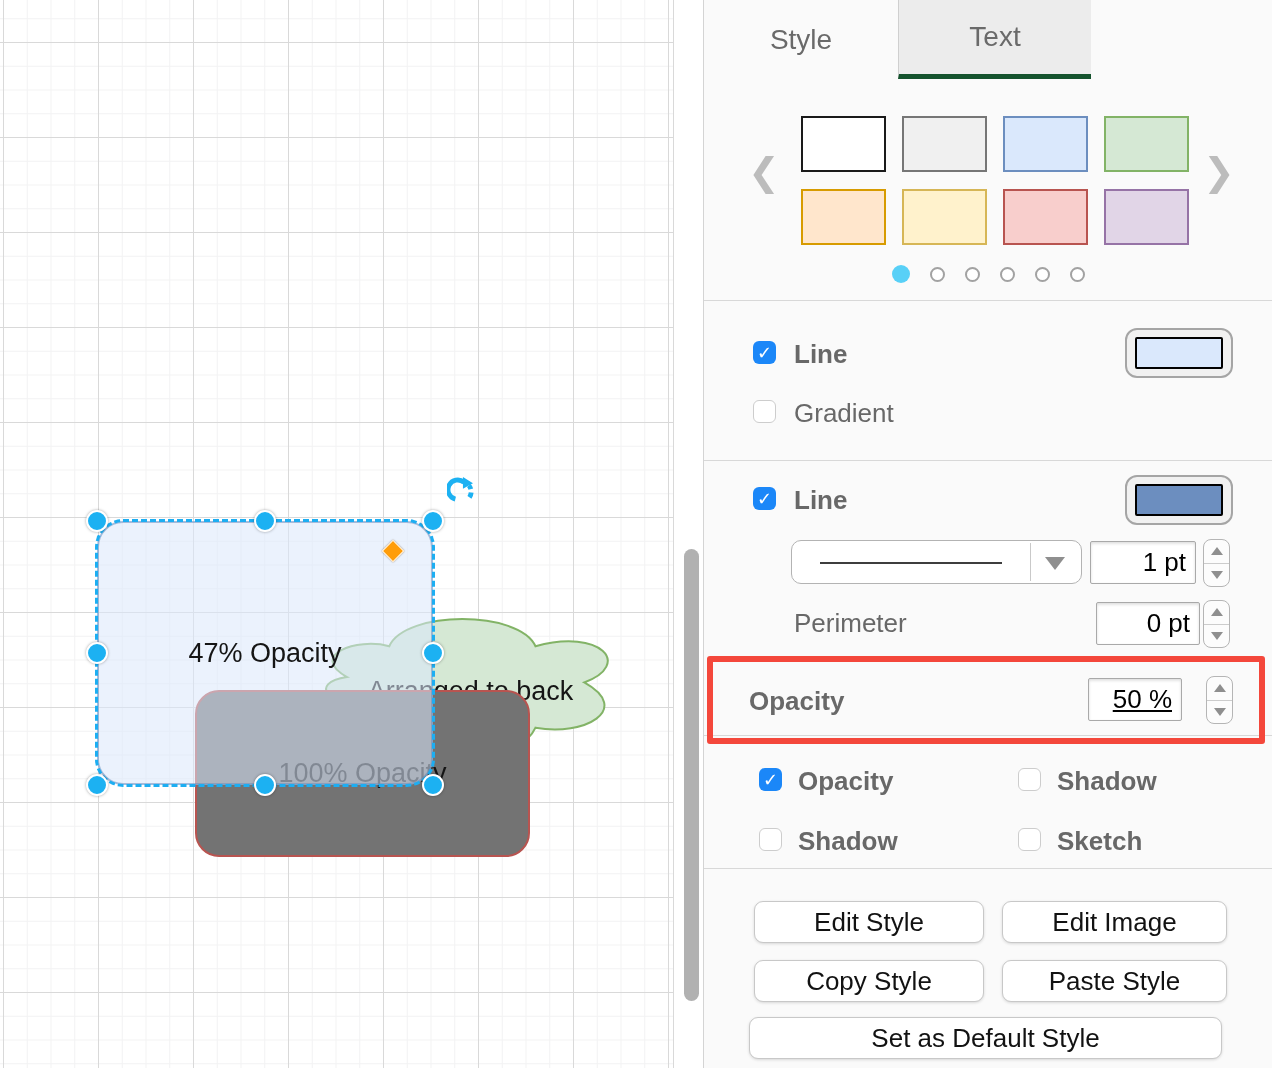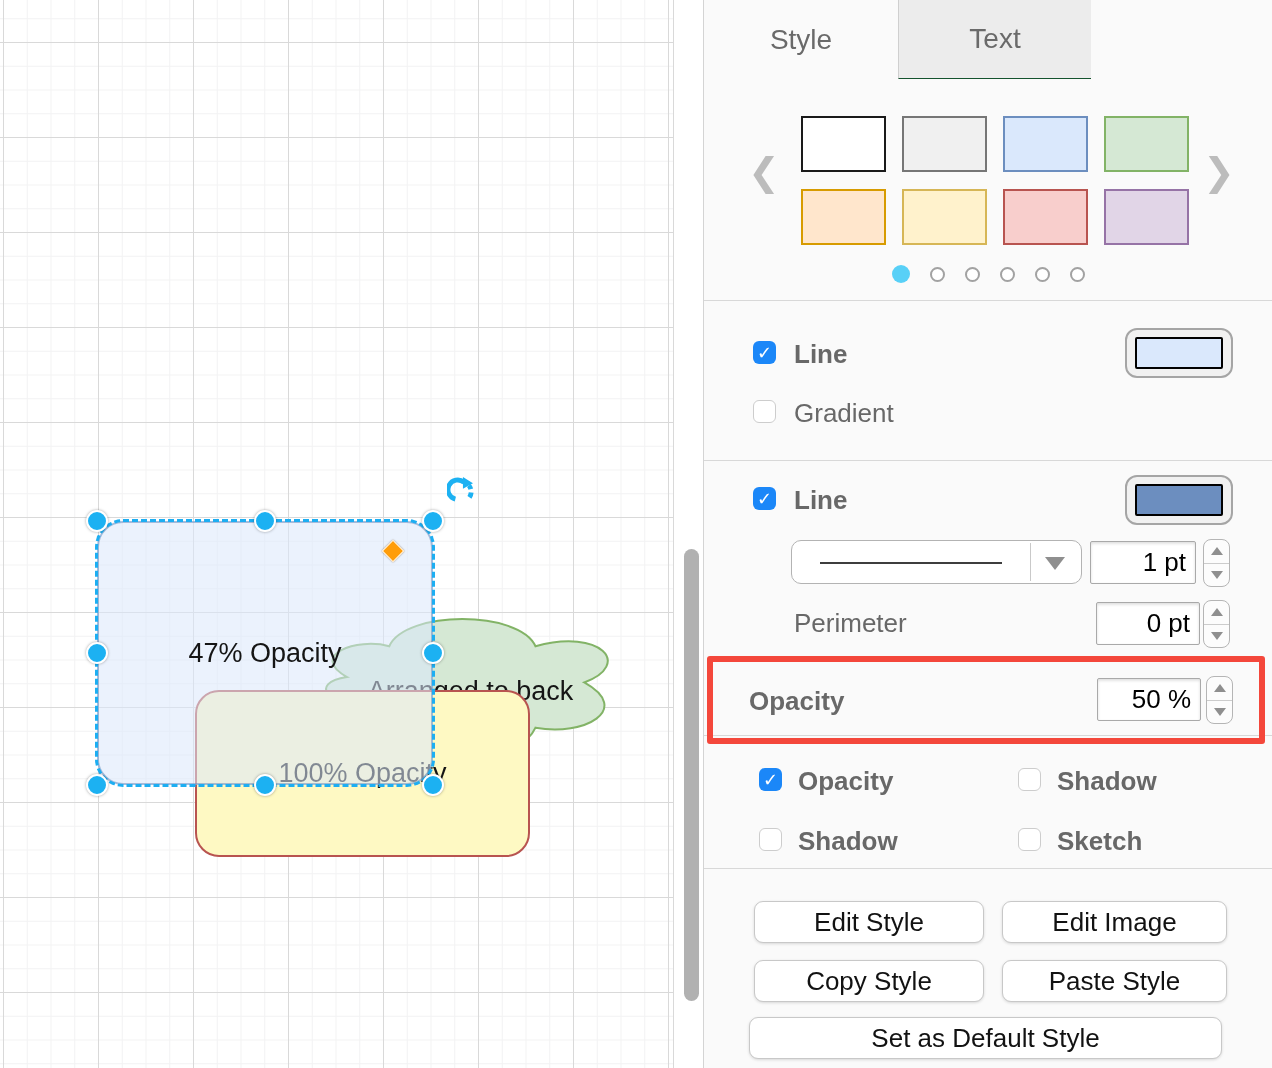--- a/index.html
+++ b/index.html
@@ -48,21 +48,21 @@
     background:#b1b1b1; border-radius:8px; }
 
   
   #panel { position:absolute; left:703px; top:0; width:569px; height:1068px;
     background:#fafafa; border-left:1px solid #d4d4d4; }
   .divider { position:absolute; left:0; width:569px; height:1px; background:#d8d8d8; }
 
   
   .tab { position:absolute; top:0; height:79px; display:flex; align-items:center; justify-content:center;
     font-size:28px; font-weight:normal; color:#6a6a6a; }
-  .tab.inactive { background:#ececec; border-bottom:1px solid #14532d; border-left:1px solid #cfcfcf; }
+  .tab.inactive { background:#ececec; border-bottom:5px solid #14532d; border-left:1px solid #cfcfcf; }
   #tab-style   { left:0;   width:194px; }
   #tab-text    { left:194px; width:193px; }
   #tab-arrange { left:387px; width:182px; }
 
   
   .chevron { position:absolute; width:30px; height:40px; color:#bcbcbc; font-size:38px; font-weight:bold;
     display:flex; align-items:center; justify-content:center; }
   #chev-left  { left:45px;  top:152px; }
   #chev-right { left:500px; top:152px; }
   #swatch-grid { position:absolute; left:97px; top:116px; width:392px; height:130px;
@@ -126,21 +126,21 @@
   <div id="canvas">
     <div id="grid"></div>
 
     <div id="cloud-wrap">
       <svg viewBox="0 0 100 60" preserveAspectRatio="none">
         <path d="M 25 36 C 5 36 0 27 12 25.2 C 0 18 15 12 25 15 C 30 3 65 3 70 15 C 90 9 100 21 85 27 C 100 36 85 45 70 42 C 65 54 40 54 35 45 C 15 54 5 48 25 36 Z" fill="#d5e8d4" stroke="#82b366" stroke-width="2" vector-effect="non-scaling-stroke"></path>
       </svg>
       <div class="shape-label">Arranged to back</div>
     </div>
 
-    <div id="red-rect" style="background: #fef9c3; border-color: rgb(184, 84, 80);">
+    <div id="red-rect" style="background: #737373; border-color: rgb(184, 84, 80);">
       <div class="shape-label">100% Opacity</div>
     </div>
 
     <div id="blue-rect">
       <div class="shape-label">47% Opacity</div>
     </div>
 
     <div id="sel-outline"></div>
     <div id="sel-handles">
         <div class="handle" style="left: 0%; top: 0%;"></div>
@@ -227,21 +227,21 @@
     <div class="stepper" style="left:499px; top:600px">
       <div class="step">
           <div class="tri-up"></div>
         </div>
       <div class="step">
           <div class="tri-down"></div>
         </div>
     </div>
 
     <div class="plabel bold" style="left:45px; top:686px">Opacity</div>
-    <input class="num-input" style="left: 393px; top: 678px; width: 104px;" readonly="" value="50 %">
+    <input class="num-input" style="left: 384px; top: 678px; width: 94px; text-decoration: underline;" readonly="" value="50 %">
     <div class="stepper" style="left:502px; top:676px">
       <div class="step">
           <div class="tri-up"></div>
         </div>
       <div class="step">
           <div class="tri-down"></div>
         </div>
     </div>
     <div class="divider" style="top:735px"></div>
     <div id="opacity-highlight" style="border-color: rgb(244, 71, 59);"></div>

